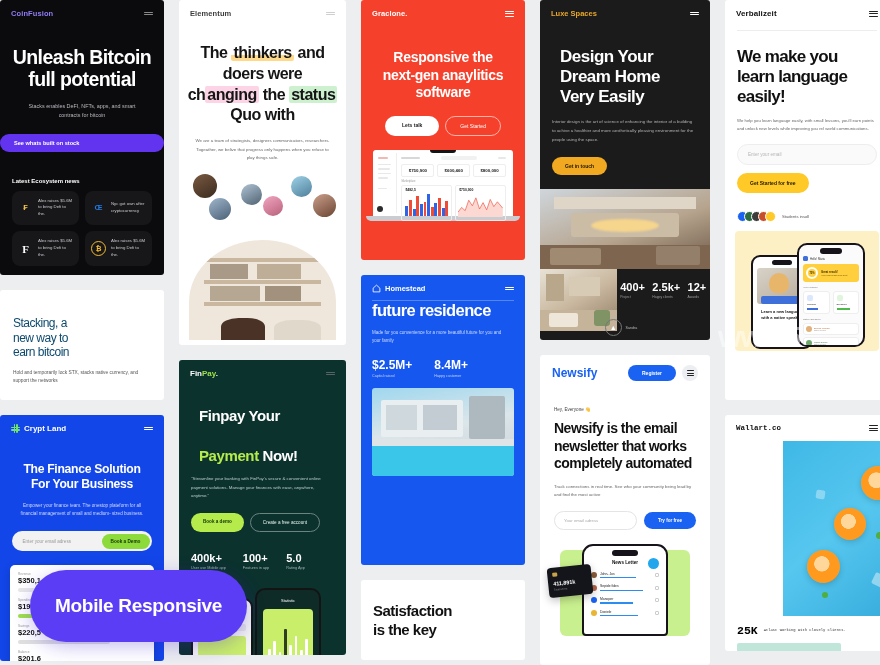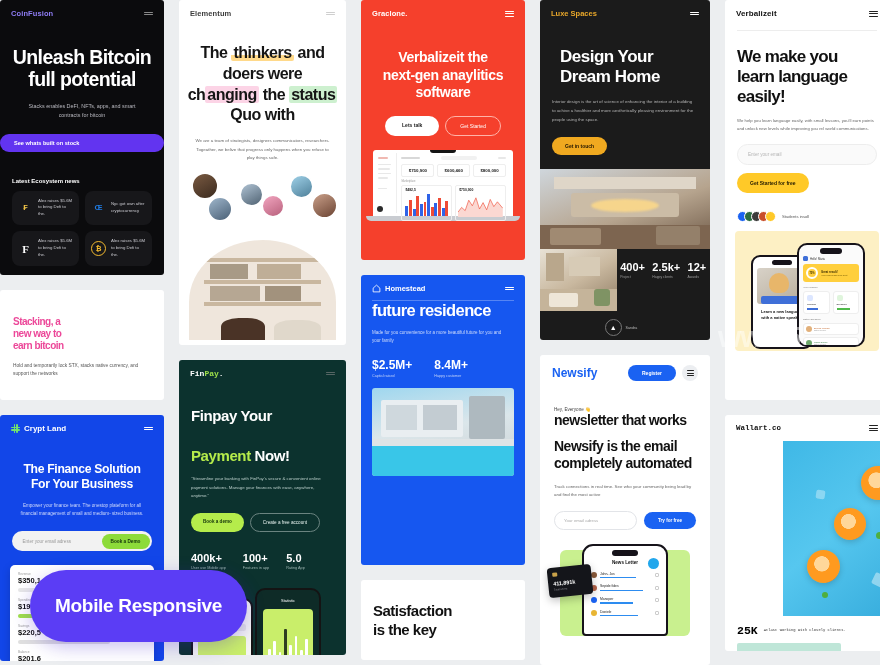--- a/index.html
+++ b/index.html
@@ -48,21 +48,21 @@
   .cf-ico { width:15px; height:15px; border-radius:50%; flex:none; display:flex; align-items:center; justify-content:center;
             font-size:8px; font-weight:700; }
   .cf-i1 { color:#f7c948; }
   .cf-i2 { color:#1f7ae0; }
   .cf-i3 { color:#fff; font-family:"Liberation Serif",serif; font-size:11px; }
   .cf-i4 { color:#f3ba2f; border:1.3px solid #f3ba2f; font-size:7px; }
   .cf-txt { font-size:4.3px; line-height:1.6; color:#c9c9cf; }
 
   
   .stacking { background:#fff; height:110px; padding:26px 13px 0; }
-  .st-title { font-size:10px; line-height:1.22; font-weight:700; letter-spacing:-.5px; color:#ec4899; }
+  .st-title { font-size:12px; line-height:1.22; font-weight:400; letter-spacing:-.5px; color:#0c4a6e; }
   .st-sub { font-size:4.8px; line-height:1.75; color:#555; margin-top:9px; }
 
   
   .cryptland { background:#1246e8; height:246px; color:#fff; position:relative; }
   .cl-brand { display:flex; align-items:center; gap:4px; }
   .cl-logo { width:9px; height:9px; position:relative; }
   .cl-logo span { position:absolute; background:#6fe36f; border-radius:1px; }
   .cl-logo .h1 { left:0; top:2.5px; width:9px; height:1.6px; }
   .cl-logo .h2 { left:0; top:5.4px; width:9px; height:1.6px; }
   .cl-logo .v1 { top:0; left:2.5px; width:1.6px; height:9px; }
@@ -92,23 +92,23 @@
   .hl-y { background:linear-gradient(transparent 62%, #ffd98a 62%); }
   .hl-p { background:#fcd4e6; }
   .hl-g { background:#cdf0cf; }
   .el-sub { font-size:4.4px; line-height:1.9; text-align:center; color:#666; margin:11px 16px 0; }
   .el-av { position:relative; height:66px; margin-top:8px; }
   .av { position:absolute; border-radius:50%; border:2.5px solid #fff; background-size:cover; }
   .el-photo { margin:4px 10px 0; height:100px; border-radius:50% 50% 0 0 / 62% 62% 0 0; overflow:hidden; position:relative; }
 
   
   .finpay { background:#0c322e; height:295px; color:#fff; position:relative; }
-  .fp-brand { font-size:8px; font-weight:700;font-family:Liberation Mono, monospace; }
+  .fp-brand { font-size:8px; font-weight:700; }
   .fp-brand em { color:#9ee04a; font-style:normal; }
-  .fp-title { font-size:15px; line-height:1.2; font-weight:700; margin:22px 0 0 12px; letter-spacing:-.4px; }
+  .fp-title { font-size:15px; line-height:1.2; font-weight:700; margin:22px 0 0 20px; letter-spacing:-.4px; }
   .fp-title .g { color:#b5ec4b; }
   .fp-sub { font-size:4.4px; line-height:1.95; color:#b9cdc9; margin:10px 14px 0 12px; }
   .fp-btns { display:flex; gap:6px; margin:12px 0 0 12px; }
   .fp-b1 { background:#b5ec4b; color:#14340b; font-size:4.6px; font-weight:700; border-radius:16px; padding:6px 12px; }
   .fp-b2 { border:.8px solid #6b8480; color:#e6f2ef; font-size:4.6px; border-radius:16px; padding:6px 12px; }
   .fp-stats { display:flex; gap:17px; margin:20px 0 0 12px; }
   .fp-sv { font-size:11px; font-weight:700; }
   .fp-sl { font-size:3.8px; color:#9cb4b0; margin-top:2px; }
   .fp-phones { position:relative; height:78px; margin-top:12px; }
 
@@ -400,21 +400,21 @@
 
     <div class="card graclone">
       <div class="nav">
         <div class="brand" style="color:#fff">Graclone.</div>
         <div class="burger wh">
             <i></i>
             <i></i>
             <i></i>
           </div>
       </div>
-      <div class="gr-title">Verbalizeit the</div>
+      <div class="gr-title">Responsive the</div>
       <div class="gr-title" style="margin-top:0">next-gen anaylitics</div>
       <div class="gr-title" style="margin-top:0">software</div>
       <div class="gr-btns">
         <div class="gr-b1">Lets talk</div>
         <div class="gr-b2">Get Started</div>
       </div>
       <div class="gr-laptop">
         <div class="lap-screen">
           <div style="width:16%;border-right:.5px solid #eee;padding:4px 2px">
             <div style="height:2px;background:#f0b9b2;width:60%;border-radius:1px"></div>
@@ -518,20 +518,21 @@
     <div class="card luxe">
       <div class="nav">
         <div class="lx-brand">Luxe Spaces</div>
         <div class="burger wh">
             <i></i>
             <i></i>
           </div>
       </div>
       <div class="lx-title">Design Your</div>
       <div class="lx-title" style="margin-top:0">Dream Home</div>
+      <div class="lx-title" style="margin-top:0">Very Easily</div>
       <div class="lx-sub">Interior design is the art of science of enhancing the interior of a building to achive a healthier and more aesthetically pleasing environment for the people using the space.</div>
       <div class="lx-btn">Get in touch</div>
       <div class="lx-hero">
         <div class="ph grad-room"></div>
         <div style="position:absolute;left:8%;top:10%;width:84%;height:16%;background:#dfd6c8"></div>
         <div style="position:absolute;left:18%;top:30%;width:64%;height:30%;background:#cbbca6;border-radius:3px"></div>
         <div style="position:absolute;left:30%;top:38%;width:40%;height:16%;background:#f6d58c;border-radius:50%;filter:blur(1px)"></div>
         <div style="position:absolute;left:0;bottom:0;width:100%;height:30%;background:#7d6550"></div>
         <div style="position:absolute;left:6%;bottom:4%;width:30%;height:22%;background:#a08a72;border-radius:2px"></div>
         <div style="position:absolute;right:6%;bottom:4%;width:26%;height:24%;background:#94806a;border-radius:2px"></div>
@@ -574,22 +575,22 @@
           <div class="nw-mbtn">
             <div class="burger dk" style="width:7px">
                 <i></i>
                 <i></i>
                 <i></i>
               </div>
           </div>
         </div>
       </div>
       <div class="nw-hey">Hey, Everyone 👋</div>
+      <div class="nw-title">Newsify is the email</div>
       <div class="nw-title" style="margin-top:0">newsletter that works</div>
-      <div class="nw-title">Newsify is the email</div>
       <div class="nw-title" style="margin-top:0">completely automated</div>
       <div class="nw-sub">Track connections in real time. See who your community being lead by and find the most active</div>
       <div class="nw-form">
         <div class="nw-inp">Your email adress</div>
         <div class="nw-cta">Try for free</div>
       </div>
       <div class="nw-phone">
         <div style="position:absolute;left:20px;top:10px;width:130px;height:86px;background:#c9f08f;border-radius:6px"></div>
         <div style="position:absolute;left:42px;top:4px;width:86px;height:92px;background:#fff;border:2.5px solid #16131a;border-radius:11px 11px 4px 4px;overflow:hidden">
           <div style="position:absolute;left:50%;top:4px;transform:translateX(-50%);width:26px;height:6px;background:#16131a;border-radius:4px"></div>

